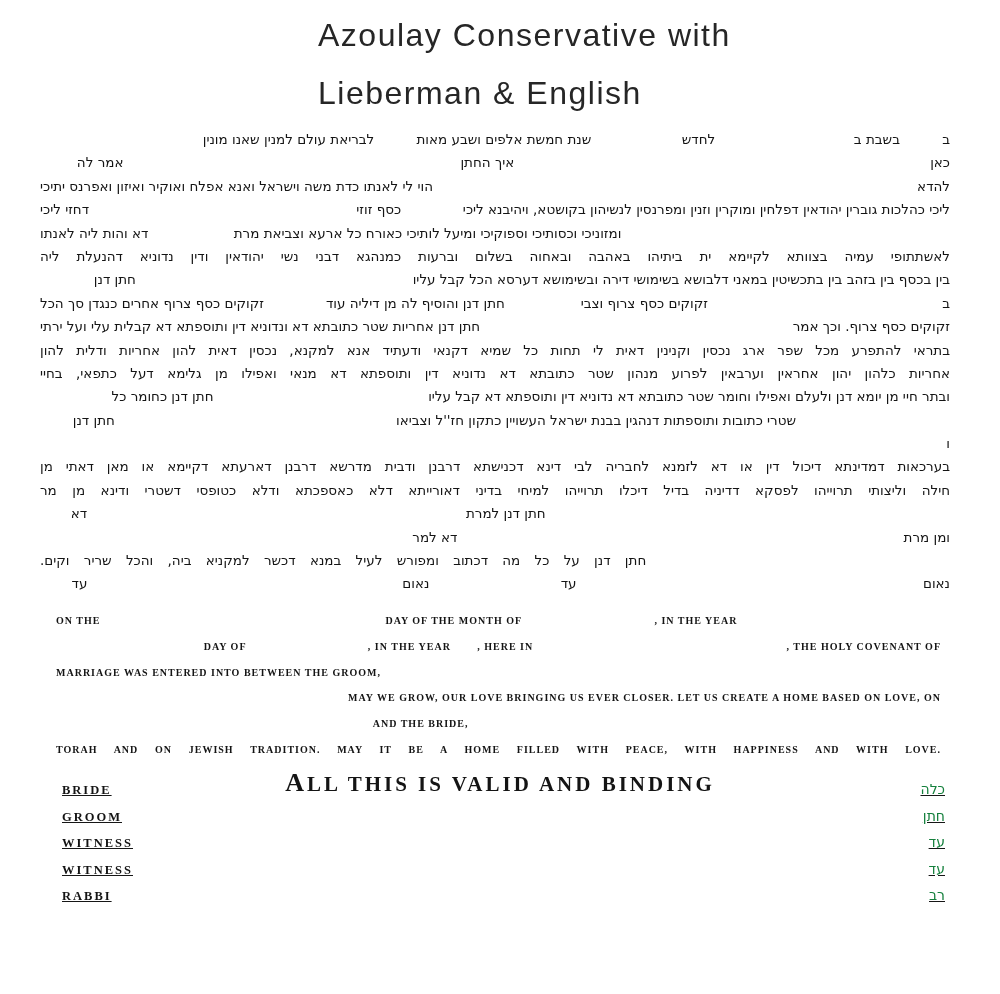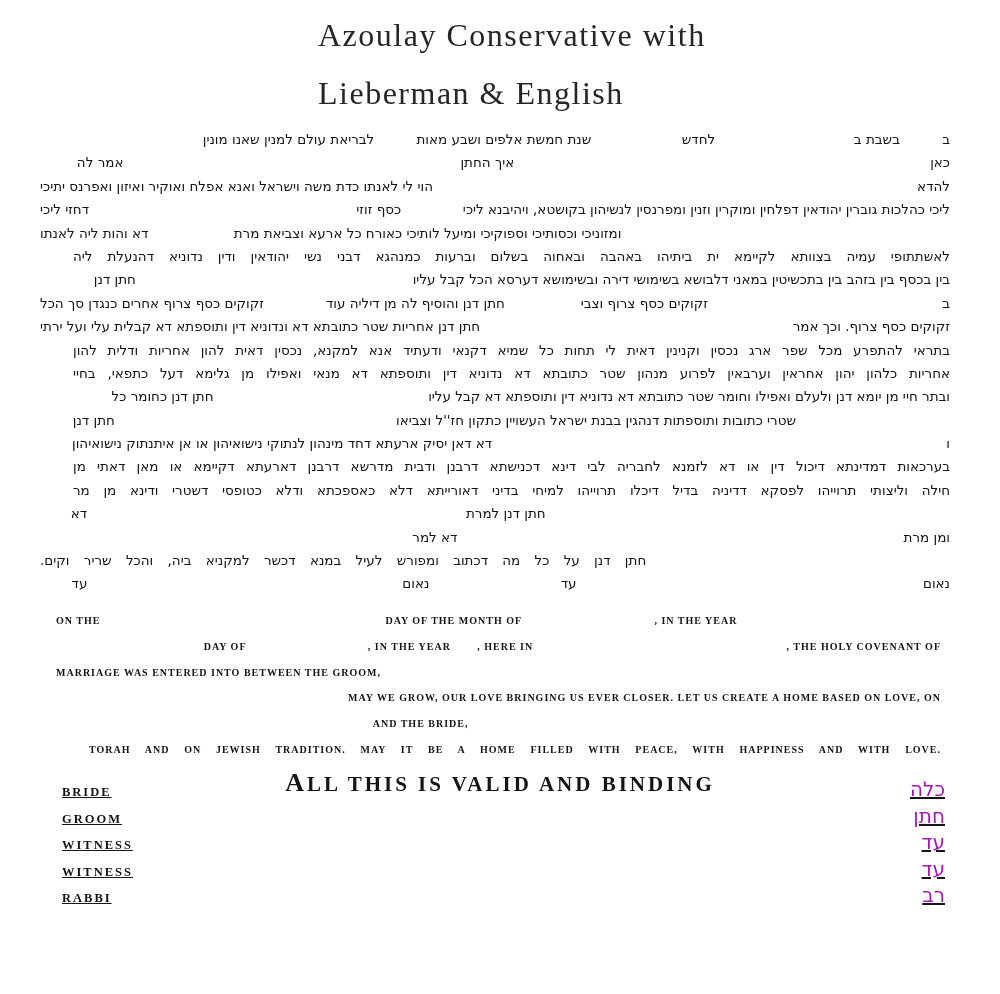--- a/index.html
+++ b/index.html
@@ -4,38 +4,38 @@
 <style>
   html,body { margin:0; padding:0; background:#ffffff; }
   .page {
     position:relative; width:1000px; height:994px;
     background:#ffffff; overflow:hidden;
     font-family:"Liberation Serif", serif; color:#161616;
   }
   
   .title-block {
     position:absolute; left:318px; top:6px; width:620px;
-    font-family:Liberation Serif, serif;
+    font-family:Liberation Sans, sans-serif;
     font-size:32px; letter-spacing:1.5px; line-height:58px;
     color:#262626; font-weight:400;
   }
   
   .hebrew-block {
     position:absolute; left:40px; top:128px; width:910px;
     font-family:"DejaVu Sans", sans-serif;
     font-size:13.5px; color:#141414;
   }
   .hline {
     display:flex; direction:rtl; align-items:baseline;
     height:23.4px; line-height:23.4px;
   }
   .seg { white-space:nowrap; flex:0 0 auto; }
   .gap { flex-basis:0; min-width:6px; height:1px; }
   .fulljust {
-    flex:1 1 auto; text-align:justify; text-align-last:justify;margin-left:33px;
+    flex:1 1 auto; text-align:justify; text-align-last:justify;
   }
   
   .english-block {
     position:absolute; left:56px; top:608px; width:885px;
     font-family:"Liberation Serif", serif; font-weight:bold;
     font-size:10px; letter-spacing:1px; color:#141414;
   }
   .eline {
     display:flex; direction:ltr; align-items:baseline;
     height:25.8px; line-height:25.8px;
@@ -51,22 +51,22 @@
   .sig-block { position:absolute; left:62px; top:776px; width:883px;text-decoration:underline; }
   .sig-row {
     display:flex; justify-content:space-between; align-items:baseline;
     height:26.6px; line-height:26.6px;
   }
   .sig-label {
     font-family:"Liberation Serif", serif; font-weight:bold;
     font-size:12.5px; letter-spacing:2px; color:#141414;
   }
   .sig-heb {
-    font-family:"DejaVu Sans", sans-serif; font-size:20px;
-    direction:rtl; color:#a21caf;
+    font-family:"DejaVu Sans", sans-serif; font-size:14px;
+    direction:rtl; color:#15803d;
   }
 </style>
 </head>
 <body>
 
 <div class="page">
 
   <div class="title-block">
     <div>Azoulay Conservative with</div>
     <div>Lieberman &amp; English</div>
@@ -149,21 +149,20 @@
       <div class="hline">
         <span class="gap" style="flex-grow: 155;"></span>
         <span class="seg">שטרי כתובות ותוספתות דנהגין בבנת ישראל העשויין כתקון חז''ל וצביאו</span>
         <span class="gap" style="flex-grow: 283;"></span>
         <span class="seg">חתן דנן</span>
         <span class="gap" style="flex-grow: 33;"></span>
       </div>
       <div class="hline">
         <span class="seg">ו</span>
         <span class="gap" style="flex-grow: 355;"></span>
-        <span class="seg">דא דאן יסיק ארעתא דחד מינהון לנתוקי נישואיהון או אן איתנתוק נישואיהון</span>
         <span class="gap" style="flex-grow: 25;"></span>
       </div>
       <div class="hline">
         <span class="fulljust">בערכאות דמדינתא דיכול דין או דא לזמנא לחבריה לבי דינא דכנישתא דרבנן ודבית מדרשא דרבנן דארעתא דקיימא או מאן דאתי מן</span>
       </div>
       <div class="hline">
         <span class="fulljust">חילה וליצותי תרוייהו לפסקא דדיניה בדיל דיכלו תרוייהו למיחי בדיני דאורייתא דלא כאספכתא ודלא כטופסי דשטרי ודינא מן מר</span>
       </div>
       <div class="hline">
         <span class="gap" style="flex-grow: 395;"></span>

